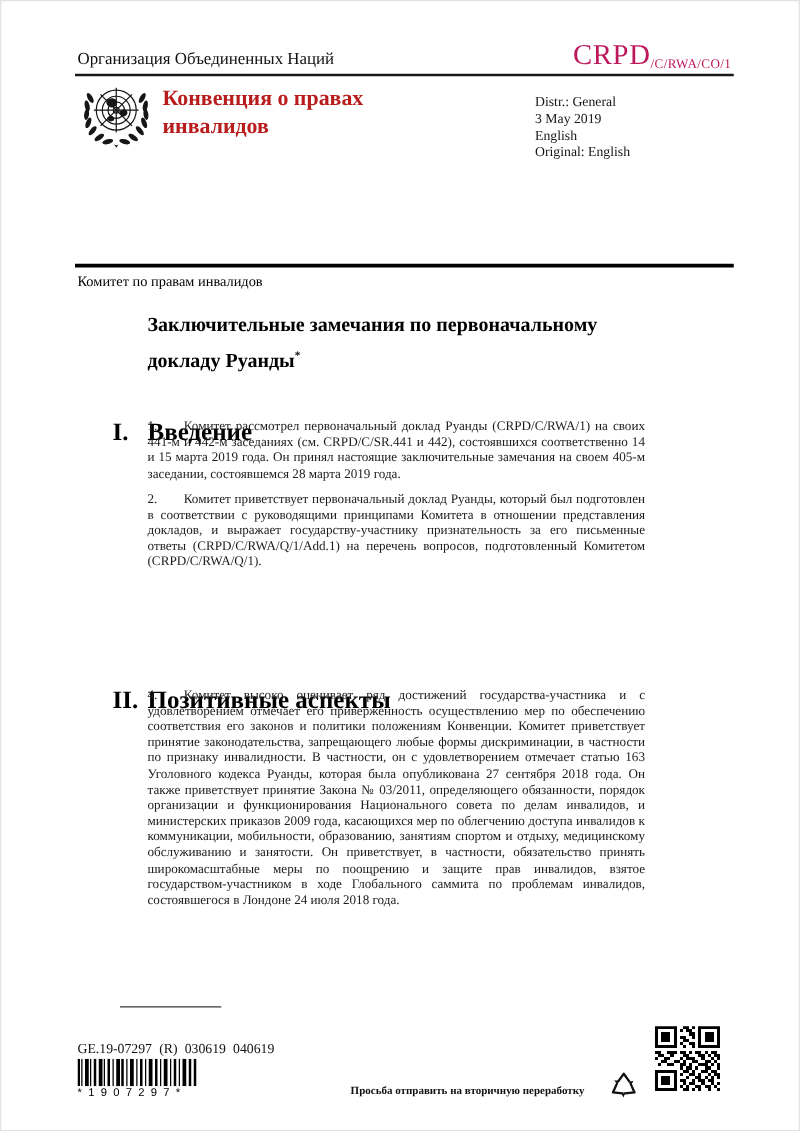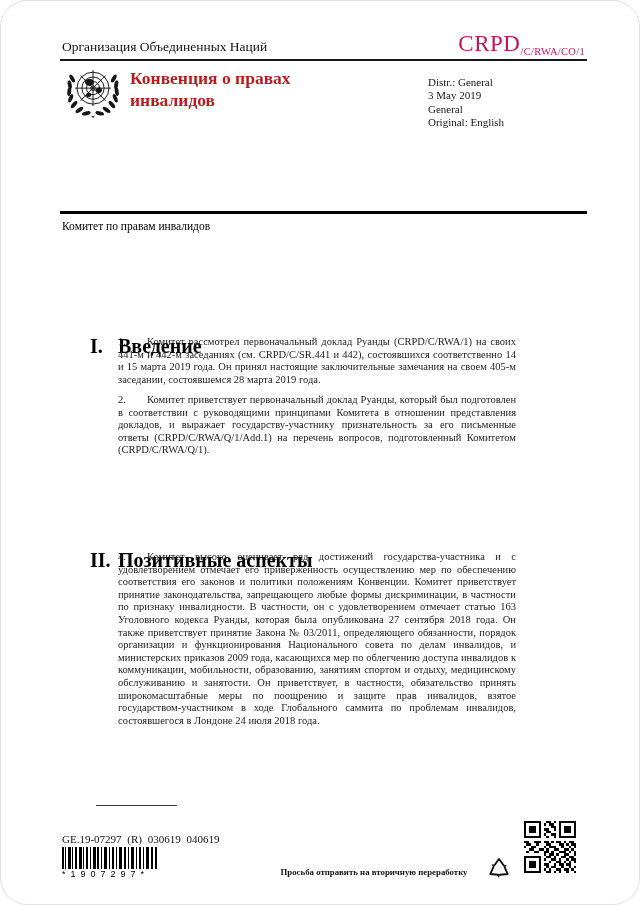--- a/index.html
+++ b/index.html
@@ -1,20 +1,19 @@
 <!DOCTYPE html>
 <html><head>
 <meta charset="utf-8">
 <style>
   html,body{margin:0;padding:0;background:#ffffff;}
   .page{
     position:relative;width:640px;height:905px;background:#fff;overflow:hidden;
     font-family:"Liberation Serif","DejaVu Serif",serif;color:#1e1e1e;
     box-shadow:inset 0 0 0 1px #e2e2e2;
-    border-radius:27px;
   }
   .abs{position:absolute;}
   
   .org-name{left:62px;top:39px;font-size:13.5px;color:#111;}
   .symbol{top:31px;right:55px;display:flex;align-items:flex-end;color:#be185d;}
   .symbol-main{font-size:23px;letter-spacing:.5px;}
   .symbol-sub{font-size:10.5px;letter-spacing:.3px;}
   .rule-1{left:60px;top:59px;width:527px;height:1.6px;background:#191919;}
   .emblem{left:62px;top:64px;width:62px;height:56px;}
   .conv-title{left:130px;top:68px;width:215px;font-size:17.5px;line-height:21.5px;font-weight:bold;color:#b91c1c;}
@@ -94,27 +93,30 @@
         <ellipse cx="56" cy="20.5" rx="2" ry="4.6" transform="rotate(12 56 20.5)"></ellipse>
         <ellipse cx="53.5" cy="14" rx="2" ry="4.6" transform="rotate(30 53.5 14)"></ellipse>
         <path d="M30,52 q2,2 4,0 l-2,3z"></path>
       </g>
     </svg>
   </div>
   <div class="abs conv-title">Конвенция о правах инвалидов</div>
   <div class="abs distr">
     <div>Distr.: General</div>
     <div>3 May 2019</div>
-    <div>General</div>
+    <div>English</div>
     <div>Original: English</div>
   </div>
 
   <div class="abs rule-2"></div>
   <div class="abs committee">Комитет по правам инвалидов</div>
 
+  <div class="abs doc-title">
+    <span>Заключительные замечания по первоначальному докладу Руанды</span><sup>*</sup>
+  </div>
 
   <div class="abs sec-heading h-intro">
     <span class="numeral">I.</span><span>Введение</span>
   </div>
 
   <div class="abs para p1">
     <span class="pnum">1.</span><span>Комитет рассмотрел первоначальный доклад Руанды (CRPD/C/RWA/1) на своих 441-м и 442-м заседаниях (см. CRPD/C/SR.441 и 442), состоявшихся соответственно 14 и 15 марта 2019 года. Он принял настоящие заключительные замечания на своем 405-м заседании, состоявшемся 28 марта 2019 года.</span>
   </div>
 
   <div class="abs para p2">

